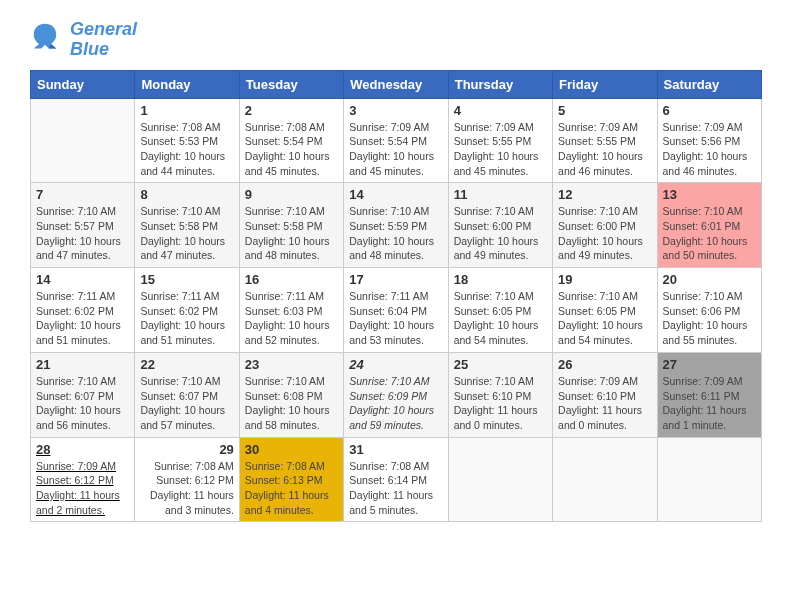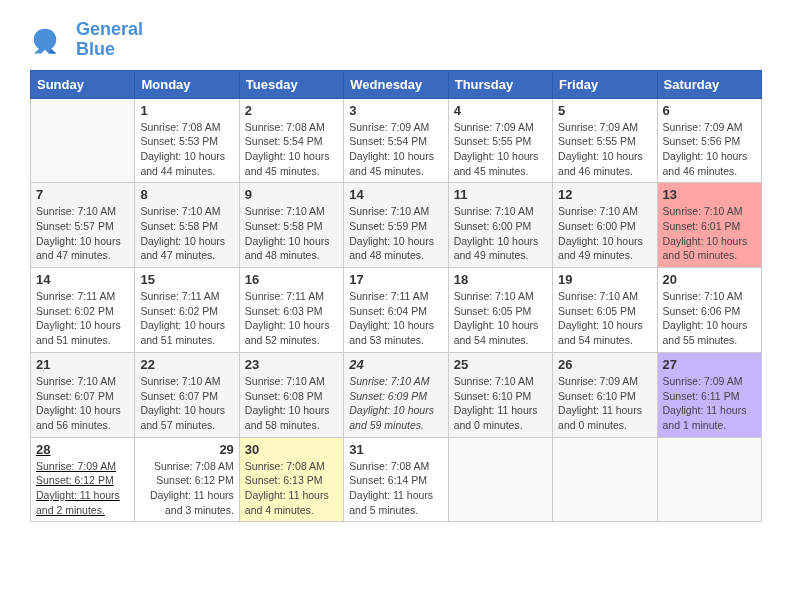--- a/index.html
+++ b/index.html
@@ -11,22 +11,22 @@
       padding: 20px 30px;
     }
     .header-section {
       display: flex;
       justify-content: space-between;
       align-items: flex-start;
       margin-bottom: 10px;
     }
     .logo {
       display: flex;
-      align-items: center;
-      gap: 16px;
+      gap: 10px;
+      font-style: italic;
     }
     .logo-text {
       font-size: 18px;
       font-weight: bold;
       color: #333;
       line-height: 1.1;
     }
     .logo-text span {
       color: #4a90d9;
     }
@@ -228,35 +228,35 @@
           <div class="day-detail">Sunrise: 7:10 AM<br>Sunset: 6:09 PM<br>Daylight: 10 hours and 59 minutes.</div>
         </td>
         <td style="background-color: rgb(245, 245, 245);">
           <span class="day-number">25</span>
           <div class="day-detail">Sunrise: 7:10 AM<br>Sunset: 6:10 PM<br>Daylight: 11 hours and 0 minutes.</div>
         </td>
         <td style="background-color: rgb(245, 245, 245);">
           <span class="day-number">26</span>
           <div class="day-detail">Sunrise: 7:09 AM<br>Sunset: 6:10 PM<br>Daylight: 11 hours and 0 minutes.</div>
         </td>
-        <td style="background-color: #c4b5fd;">
+        <td style="background-color: #a3a3a3;">
           <span class="day-number">27</span>
           <div class="day-detail">Sunrise: 7:09 AM<br>Sunset: 6:11 PM<br>Daylight: 11 hours and 1 minute.</div>
         </td>
       </tr>
       <tr>
         <td style="background-color: rgb(255, 255, 255); text-decoration: underline;">
           <span class="day-number">28</span>
           <div class="day-detail">Sunrise: 7:09 AM<br>Sunset: 6:12 PM<br>Daylight: 11 hours and 2 minutes.</div>
         </td>
         <td style="background-color: rgb(255, 255, 255); text-align: right;">
           <span class="day-number">29</span>
           <div class="day-detail">Sunrise: 7:08 AM<br>Sunset: 6:12 PM<br>Daylight: 11 hours and 3 minutes.</div>
         </td>
-        <td style="background-color: #fef9c3;">
+        <td style="background-color: #eab308;">
           <span class="day-number">30</span>
           <div class="day-detail">Sunrise: 7:08 AM<br>Sunset: 6:13 PM<br>Daylight: 11 hours and 4 minutes.</div>
         </td>
         <td style="background-color: rgb(255, 255, 255);">
           <span class="day-number">31</span>
           <div class="day-detail">Sunrise: 7:08 AM<br>Sunset: 6:14 PM<br>Daylight: 11 hours and 5 minutes.</div>
         </td>
         <td class="empty-cell" style="background-color: rgb(249, 249, 249);"></td>
         <td class="empty-cell" style="background-color: rgb(249, 249, 249);"></td>
         <td class="empty-cell" style="background-color: rgb(249, 249, 249);"></td>

